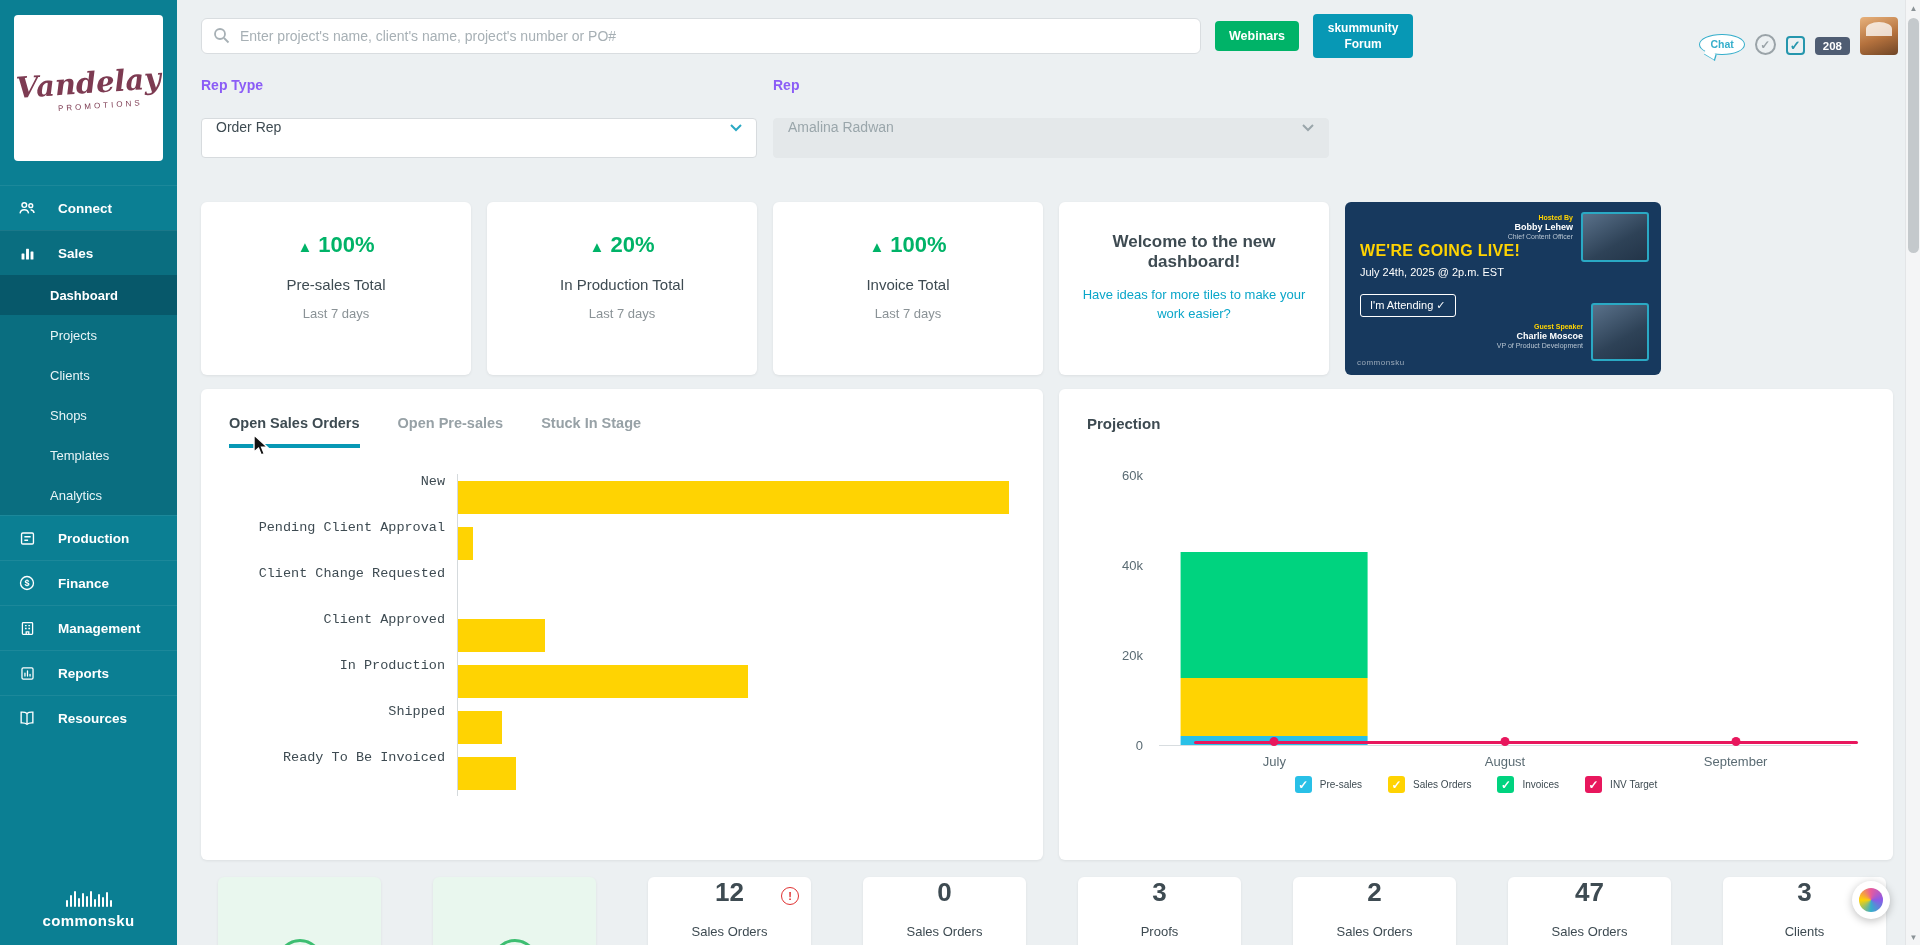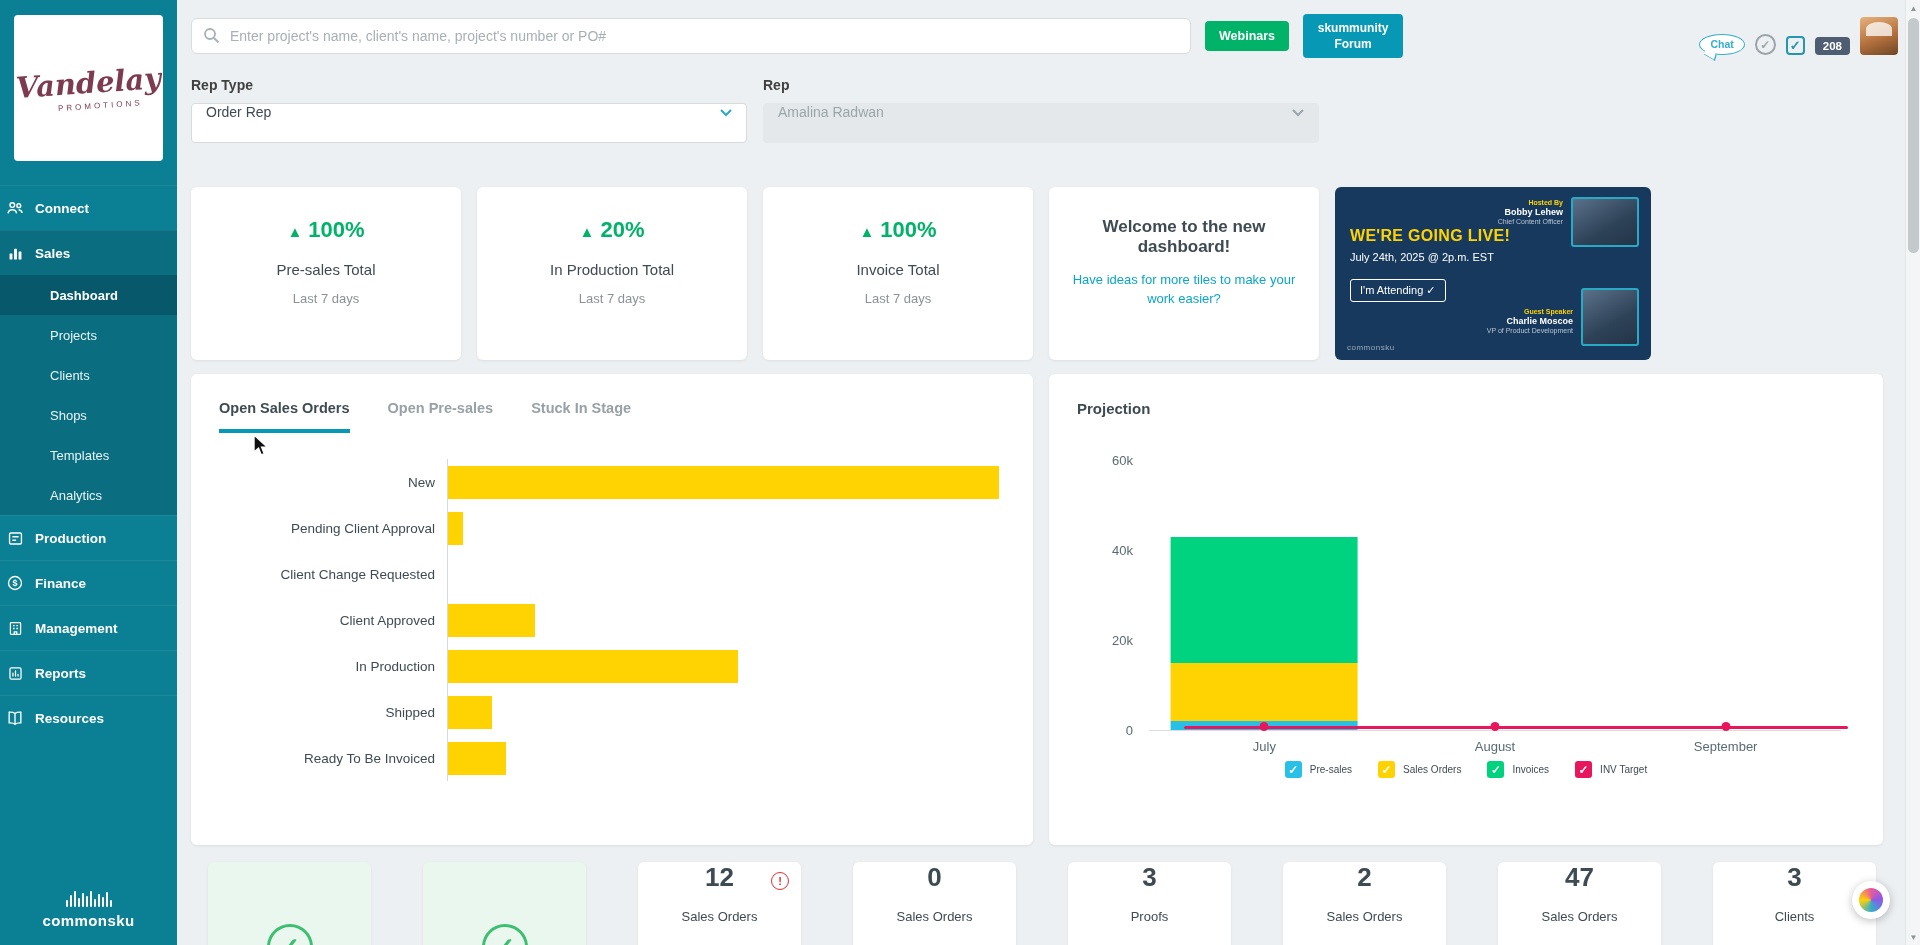--- a/index.html
+++ b/index.html
@@ -6,54 +6,54 @@
   html,body{width:1920px;height:945px;overflow:hidden;}
   body{font-family:"Liberation Sans",sans-serif;background:#ecf0f2;color:#3e4b52;position:relative;}
   .app{display:flex;width:1920px;height:945px;}
 
   
   .sidebar{width:177px;background:#0b7f93;position:relative;flex-shrink:0;z-index:2;}
   .logo-box{background:#fff;border-radius:4px;margin:15px 14px 0;height:146px;display:flex;flex-direction:column;align-items:center;justify-content:center;cursor:pointer;}
   .logo-script{font-family:"DejaVu Serif",serif;font-style:italic;font-weight:bold;font-size:29px;color:#7d3b52;transform:rotate(-4deg);}
   .logo-sub{font-size:8px;letter-spacing:3px;color:#7d3b52;margin-top:2px;transform:rotate(-4deg) translateX(12px);}
   #side-nav{margin-top:24px;}
-  .side-item{height:45px;display:flex;align-items:center;gap:11px;padding-left:6px;color:#fff;font-size:13.5px;font-weight:700;cursor:pointer;border-top:1px solid rgba(255,255,255,.07);}
+  .side-item{height:45px;display:flex;align-items:center;gap:22px;padding-left:18px;color:#fff;font-size:13.5px;font-weight:700;cursor:pointer;border-top:1px solid rgba(255,255,255,.07);}
   .side-item.active{background:#0a6e80;}
   .subnav{background:#0a6e80;}
   .sub-item{height:40px;display:flex;align-items:center;padding-left:50px;color:#e8f4f6;font-size:13px;cursor:pointer;}
   .sub-item.active{background:#07586a;font-weight:700;color:#fff;}
   .sicon{width:18px;height:18px;display:inline-flex;align-items:center;justify-content:center;color:#fff;}
   .sku-footer{position:absolute;bottom:16px;left:0;right:0;text-align:center;color:#fff;}
   .sku-bars{display:flex;align-items:flex-end;justify-content:center;gap:2px;height:16px;margin-bottom:5px;}
   .sku-bars i{display:block;width:2px;background:#fff;border-radius:1px;}
   .sku-name{font-size:15px;font-weight:700;letter-spacing:.4px;}
 
   
-  main{flex:1;padding:0 22px 0 14px;overflow:hidden;position:relative;}
+  main{flex:1;padding:0 22px 0 24px;overflow:hidden;position:relative;}
 
   .topbar{display:flex;align-items:center;margin-top:13px;height:46px;gap:14px;}
   .search{position:relative;width:1000px;}
   .search input{width:100%;height:36px;border:1px solid #d9dde0;border-radius:6px;background:#fff;padding:0 14px 0 38px;font-size:14px;color:#3e4b52;outline:none;font-family:"Liberation Sans",sans-serif;}
   .search input::placeholder{color:#a7b0b5;}
   .search .mag{position:absolute;left:12px;top:9px;color:#a7b0b5;}
   .btn-webinars{background:#00b368;color:#fff;border:none;border-radius:4px;font-size:12.5px;font-weight:700;padding:8px 14px;cursor:pointer;font-family:"Liberation Sans",sans-serif;}
   .btn-forum{background:#0798b5;color:#fff;border:none;border-radius:4px;font-size:12px;font-weight:700;padding:6px 12px;width:100px;line-height:1.35;cursor:pointer;font-family:"Liberation Sans",sans-serif;}
   .top-icons{margin-left:auto;display:flex;align-items:flex-end;gap:10px;}
   .chat-wrap{display:flex;align-items:center;cursor:pointer;position:relative;}
   .chat-bubble{border:1.5px solid #35aecb;border-radius:50%;padding:3px 10px 4px;color:#35aecb;font-size:10.5px;font-weight:700;position:relative;background:#fff;}
   .chat-bubble:after{content:"";position:absolute;left:6px;bottom:-5px;width:8px;height:8px;background:#fff;border-right:1.5px solid #35aecb;border-bottom:1.5px solid #35aecb;transform:skewX(35deg) rotate(45deg);}
   .circle-check{width:21px;height:21px;border:2px solid #9aa3a8;border-radius:50%;color:#9aa3a8;font-size:12px;font-weight:700;display:flex;align-items:center;justify-content:center;cursor:pointer;background:#fff0;}
   .task-check{width:19px;height:19px;border:2px solid #2596ad;border-radius:4px;color:#2596ad;font-size:13px;font-weight:700;display:flex;align-items:center;justify-content:center;cursor:pointer;}
   .count-badge{background:#4f5d73;color:#fff;border-radius:4px;font-size:11.5px;font-weight:700;padding:3px 8px;cursor:pointer;}
   .avatar{width:38px;height:38px;border-radius:4px;background:linear-gradient(160deg,#e8b27c 0%,#b4713d 55%,#6f4526 100%);cursor:pointer;position:relative;overflow:hidden;}
   .avatar:after{content:"";position:absolute;left:6px;top:5px;width:26px;height:14px;border-radius:50% 50% 0 0;background:rgba(255,255,255,.75);}
 
   
   .filters{display:flex;gap:16px;margin-top:18px;}
-  .filter label{display:block;font-size:14px;font-weight:700;color:#404040;margin-bottom:10px;}
+  .filter label{display:block;font-size:14px;font-weight:700;color:#8b5cf6;margin-bottom:25px;}
   .select{width:556px;height:40px;background:#fff;border:1px solid #d7dbde;border-radius:4px;display:flex;align-items:flex-start;justify-content:space-between;padding:0 14px;font-size:14px;color:#3e4b52;cursor:pointer;}
   .select.disabled{background:#e4e8ea;border-color:#e4e8ea;color:#9aa6ab;cursor:default;}
 
   
   .kpi-row{display:flex;gap:16px;margin-top:44px;align-items:stretch;}
   .card{background:#fff;border-radius:6px;box-shadow:0 1px 3px rgba(0,0,0,.07);}
   .kpi-card{width:270px;height:173px;text-align:center;padding-top:30px;}
   .kpi-delta{color:#00b368;font-size:22px;font-weight:700;}
   .kpi-delta .tri{font-size:15px;margin-right:6px;}
   .kpi-title{font-size:15px;color:#3e4b52;margin-top:18px;}
@@ -78,21 +78,21 @@
 
   
   .panels{display:flex;gap:16px;margin-top:14px;}
   .panel{height:471px;padding:26px 28px;}
   .panel-left{width:842px;}
   .panel-right{width:834px;}
   .tabs{display:flex;gap:38px;}
   .tab{font-size:14.5px;font-weight:700;color:#97a1a6;padding-bottom:13px;cursor:pointer;border-bottom:4px solid transparent;}
   .tab.active{color:#3e4b52;border-bottom-color:#0798b5;}
   .hchart{margin-top:26px;}
-  .hrow{display:flex;align-items:center;height:46px;}
+  .hrow{display:flex;align-items:flex-start;height:46px;font-family:Liberation Mono, monospace;}
   .hlabel{width:228px;text-align:right;padding-right:12px;font-size:13.5px;color:#3e4b52;}
   .hbarwrap{flex:1;border-left:1px solid #d5dadd;height:100%;display:flex;align-items:center;padding-right:6px;}
   .hbar{height:33px;background:#ffd302;}
 
   .proj-title{font-size:15px;font-weight:700;color:#3e4b52;}
   .proj-wrap{position:relative;height:270px;margin:44px 14px 0 72px;border-bottom:1px solid #d8dde0;}
   .ytick{position:absolute;right:100%;margin-right:16px;font-size:13px;color:#5a6b73;transform:translateY(50%);}
   .xtick{position:absolute;top:100%;margin-top:9px;font-size:13px;color:#5a6b73;transform:translateX(-50%);}
   .stack{position:absolute;bottom:0;width:27%;display:flex;flex-direction:column-reverse;transform:translateX(-50%);}
   .seg{width:100%;}

